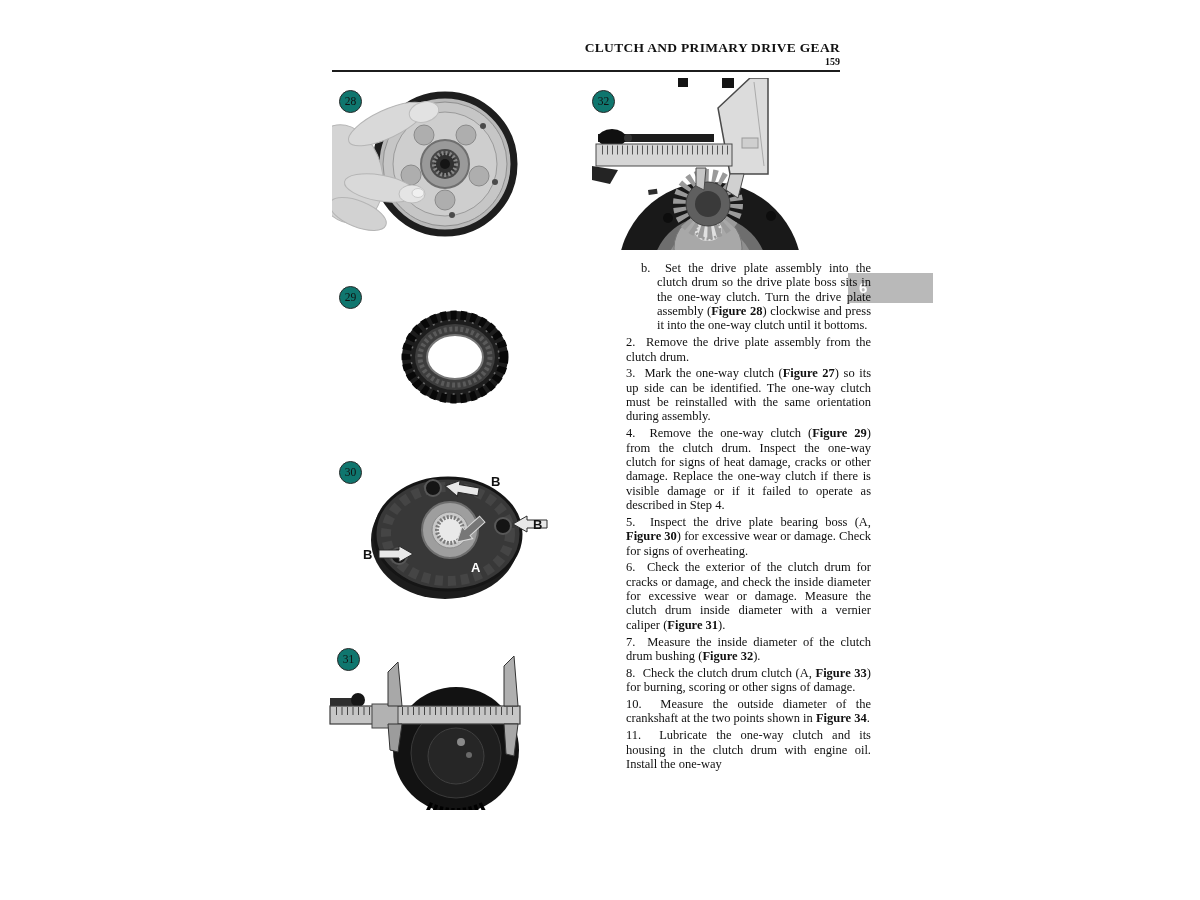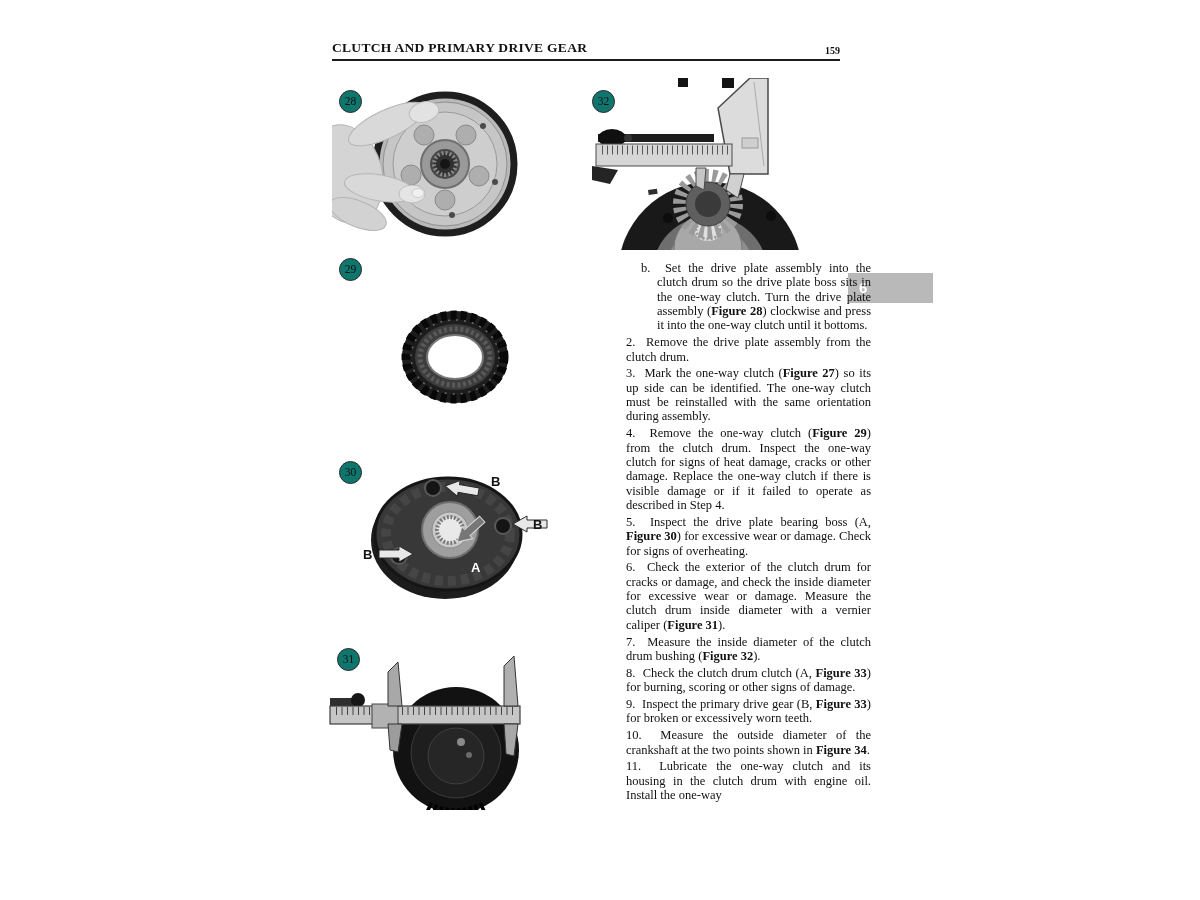--- a/index.html
+++ b/index.html
@@ -3,21 +3,21 @@
 <meta charset="utf-8">
 <style>
   * { margin:0; padding:0; box-sizing:border-box; }
   html,body { width:1200px; height:900px; background:#ffffff; overflow:hidden; }
   body { font-family:"Liberation Serif", serif; color:#111; position:relative; }
 
   .page { position:absolute; inset:0; background:#fff; }
 
   .header { position:absolute; left:332px; top:40px; width:508px;
             display:flex; justify-content:space-between; align-items:flex-end;
-            border-bottom:2px solid #1c1c1c; padding-bottom:3px; }
+            border-bottom:2px solid #1c1c1c; padding-bottom:3px;flex-direction:column; }
   .header .htitle { font-weight:bold; font-size:13.5px; letter-spacing:0.3px; }
   .header .hpage  { font-weight:bold; font-size:10px; }
 
   .figlabel { position:absolute; width:23px; height:23px; border:1.5px solid #2a2a2a;
               border-radius:50%; background:#0f766e; font-size:11.5px; line-height:20px;
               text-align:center; color:#111; }
 
   .figphoto { position:absolute; }
   .figphoto svg { display:block; }
 
@@ -38,21 +38,21 @@
 <div class="page">
 
   <div class="header">
     <span class="htitle">CLUTCH AND PRIMARY DRIVE GEAR</span>
     <span class="hpage">159</span>
   </div>
 
   <div class="tab6" style="background: rgb(185, 185, 185);">6</div>
 
   <div class="figlabel" style="left:339px;top:90px;">28</div>
-  <div class="figlabel" style="left:339px;top:258px;">29</div>
+  <div class="figlabel" style="left:339px;top:286px;">29</div>
   <div class="figlabel" style="left:339px;top:461px;">30</div>
   <div class="figlabel" style="left:337px;top:648px;">31</div>
   <div class="figlabel" style="left:592px;top:90px;">32</div>
 
   <div class="figphoto" style="left:332px;top:86px;">
     <svg width="190" height="152" viewBox="0 0 190 152">
       <circle cx="113" cy="78" r="72" fill="#b9b9b9"></circle>
       <circle cx="113" cy="78" r="69" fill="none" stroke="#1e1e1e" stroke-width="7"></circle>
       <circle cx="113" cy="78" r="62" fill="#c6c6c6" stroke="#8f8f8f"></circle>
       <circle cx="113" cy="78" r="52" fill="#cecece" stroke="#9a9a9a"></circle>
@@ -177,18 +177,17 @@
 
   <div class="textcol">
       <p class="step sub"><span>b.&nbsp;&nbsp;</span><span>Set the drive plate assembly into the clutch drum so the drive plate boss sits in the one-way clutch. Turn the drive plate assembly (</span><span class="b">Figure 28</span><span>) clockwise and press it into the one-way clutch until it bottoms.</span></p>
       <p class="step main"><span>2.&nbsp;&nbsp;</span><span>Remove the drive plate assembly from the clutch drum.</span></p>
       <p class="step main"><span>3.&nbsp;&nbsp;</span><span>Mark the one-way clutch (</span><span class="b">Figure 27</span><span>) so its up side can be identified. The one-way clutch must be reinstalled with the same orientation during assembly.</span></p>
       <p class="step main"><span>4.&nbsp;&nbsp;</span><span>Remove the one-way clutch (</span><span class="b">Figure 29</span><span>) from the clutch drum. Inspect the one-way clutch for signs of heat damage, cracks or other damage. Replace the one-way clutch if there is visible damage or if it failed to operate as described in Step 4.</span></p>
       <p class="step main"><span>5.&nbsp;&nbsp;</span><span>Inspect the drive plate bearing boss (A, </span><span class="b">Figure 30</span><span>) for excessive wear or damage. Check for signs of overheating.</span></p>
       <p class="step main"><span>6.&nbsp;&nbsp;</span><span>Check the exterior of the clutch drum for cracks or damage, and check the inside diameter for excessive wear or damage. Measure the clutch drum inside diameter with a vernier caliper (</span><span class="b">Figure 31</span><span>).</span></p>
       <p class="step main"><span>7.&nbsp;&nbsp;</span><span>Measure the inside diameter of the clutch drum bushing (</span><span class="b">Figure 32</span><span>).</span></p>
       <p class="step main"><span>8.&nbsp;&nbsp;</span><span>Check the clutch drum clutch (A, </span><span class="b">Figure 33</span><span>) for burning, scoring or other signs of damage.</span></p>
-      <p class="step main"><span>9.&nbsp;&nbsp;</span><span>Inspect the primary drive gear (B, </span><span class="b">Figure 33</span><span>) for broken or excessively worn teeth.</span></p>
       <p class="step main"><span>10.&nbsp;&nbsp;</span><span>Measure the outside diameter of the crankshaft at the two points shown in </span><span class="b">Figure 34</span><span>.</span></p>
       <p class="step main"><span>11.&nbsp;&nbsp;</span><span>Lubricate the one-way clutch and its housing in the clutch drum with engine oil. Install the one-way</span></p>
     </div>
 
 </div>
 
 </body></html>

